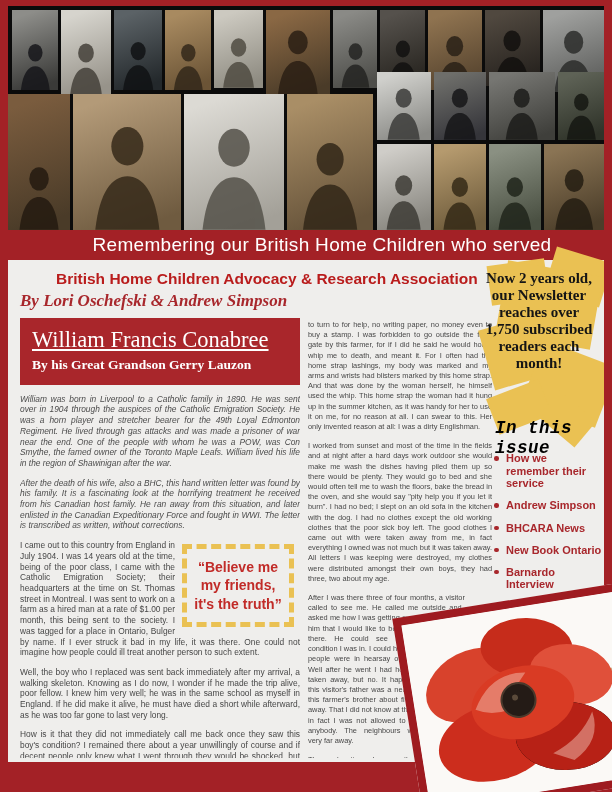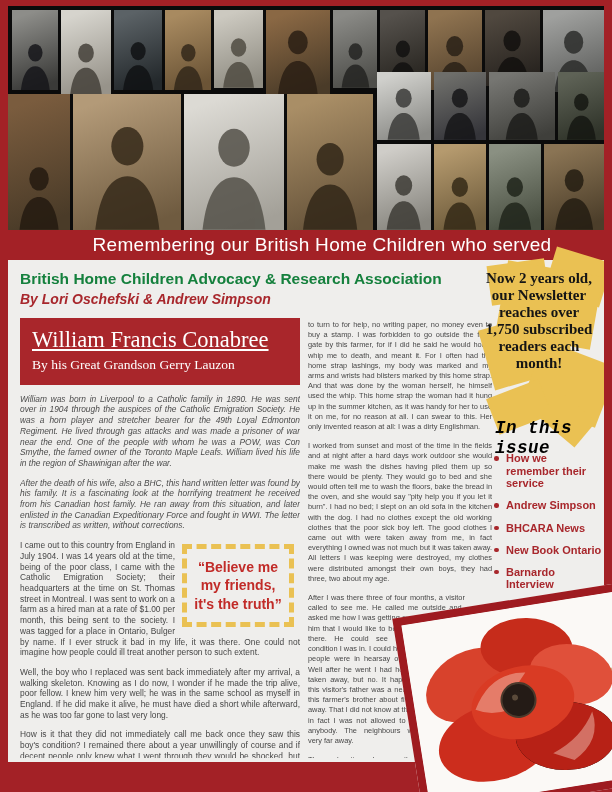--- a/index.html
+++ b/index.html
@@ -9,29 +9,29 @@
   .collage{position:absolute;left:8px;top:6px;width:596px;height:224px;background:#0b0b0b;overflow:hidden;}
   .photo{position:absolute;overflow:hidden;}
   .photo svg{position:absolute;bottom:0;left:8%;width:84%;height:88%;}
   
   .banner{position:absolute;left:24px;top:230px;width:596px;height:30px;background:#a32126;
           display:flex;align-items:center;justify-content:center;}
   .banner span{color:#fff;font-size:19px;letter-spacing:.3px;}
   
   .main{position:absolute;left:8px;top:260px;width:596px;height:502px;background:#efeeec;overflow:visible;}
   .masthead{position:absolute;left:12px;top:9px;width:470px;}
-  .mh-title{color:#15803d;font-weight:bold;font-size:15.5px;line-height:1.25;}
+  .mh-title{color:#b91c1c;font-weight:bold;font-size:15.5px;line-height:1.25;margin-left:36px;}
   .mh-row{display:flex;align-items:baseline;gap:14px;margin-top:3px;}
   .mh-sub{color:#a8272c;font-weight:bold;font-size:15.5px;}
-  .mh-by{color:#a8272c;font-weight:bold;font-style:italic;font-size:14px;font-family:Liberation Sans, sans-serif;}
+  .mh-by{color:#a8272c;font-weight:bold;font-style:italic;font-size:17px;font-family:Liberation Serif, serif;}
   
   .leftcol{position:absolute;left:12px;top:58px;width:280px;height:440px;overflow:hidden;}
   .titlebox{background:#a9262b;color:#fff;padding:10px 12px 12px 12px;margin-bottom:9px;}
   .titlebox h2{margin:0;font-family:"Liberation Serif",serif;font-weight:normal;font-size:22.5px;line-height:1.1;text-decoration:underline;}
-  .titlebox h3{margin:4px 0 0 0;font-family:"Liberation Serif",serif;font-weight:normal;font-size:13.5px;}
+  .titlebox h3{margin:4px 0 0 0;font-family:"Liberation Serif",serif;font-weight:bold;font-size:13.5px;}
   .leftcol p, .midcol p{margin:0 0 9px 0;font-size:8.4px;line-height:10.7px;color:#474747;text-align:justify;}
   .leftcol p.ital{font-style:italic;color:#4c4c4c;}
   .midcol{position:absolute;left:300px;top:60px;width:184px;height:438px;overflow:hidden;}
   .midcol p{font-size:7.4px;line-height:10.2px;}
   
   .quote{float:right;width:92px;margin:4px 6px 4px 7px;border:5px dashed #eac153;padding:9px 5px;
          text-align:center;color:#c12b28;font-size:14px;line-height:1.3;font-weight:bold;}
   
   .poppy-spacer{float:right;width:92px;height:168px;margin-top:44px;
                 shape-outside:polygon(74% 0,100% 0,100% 100%,2% 100%);}

